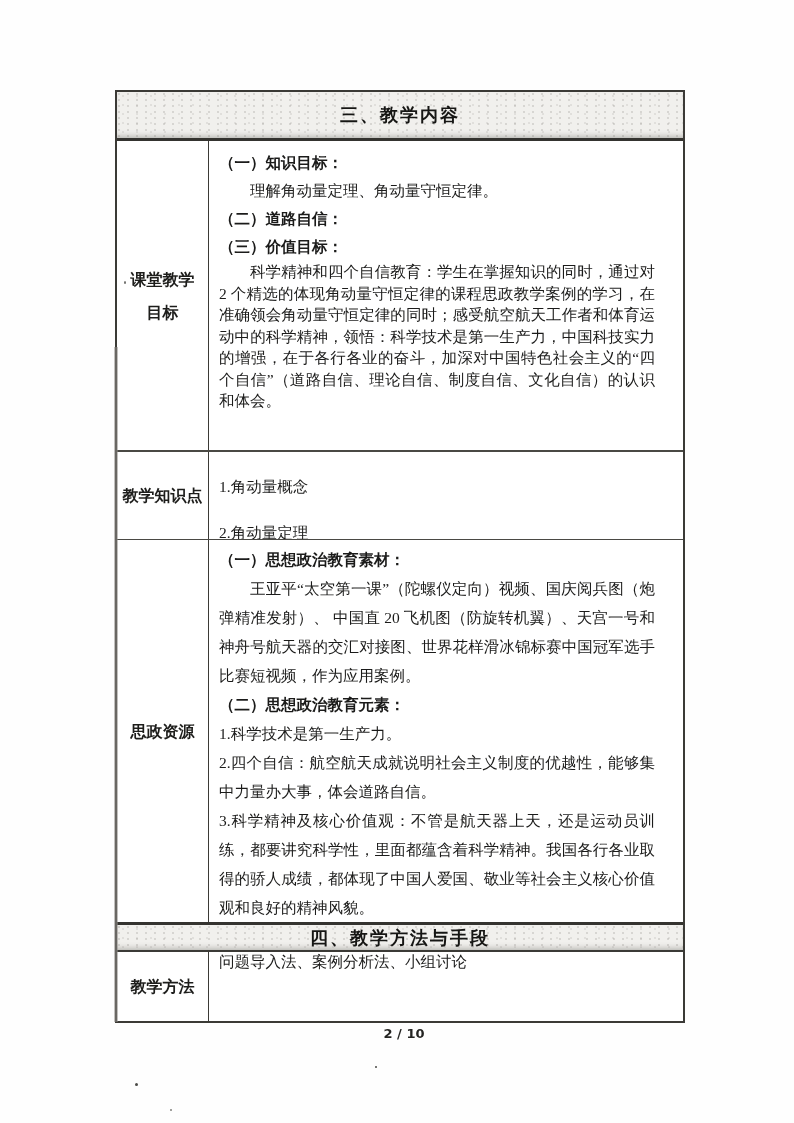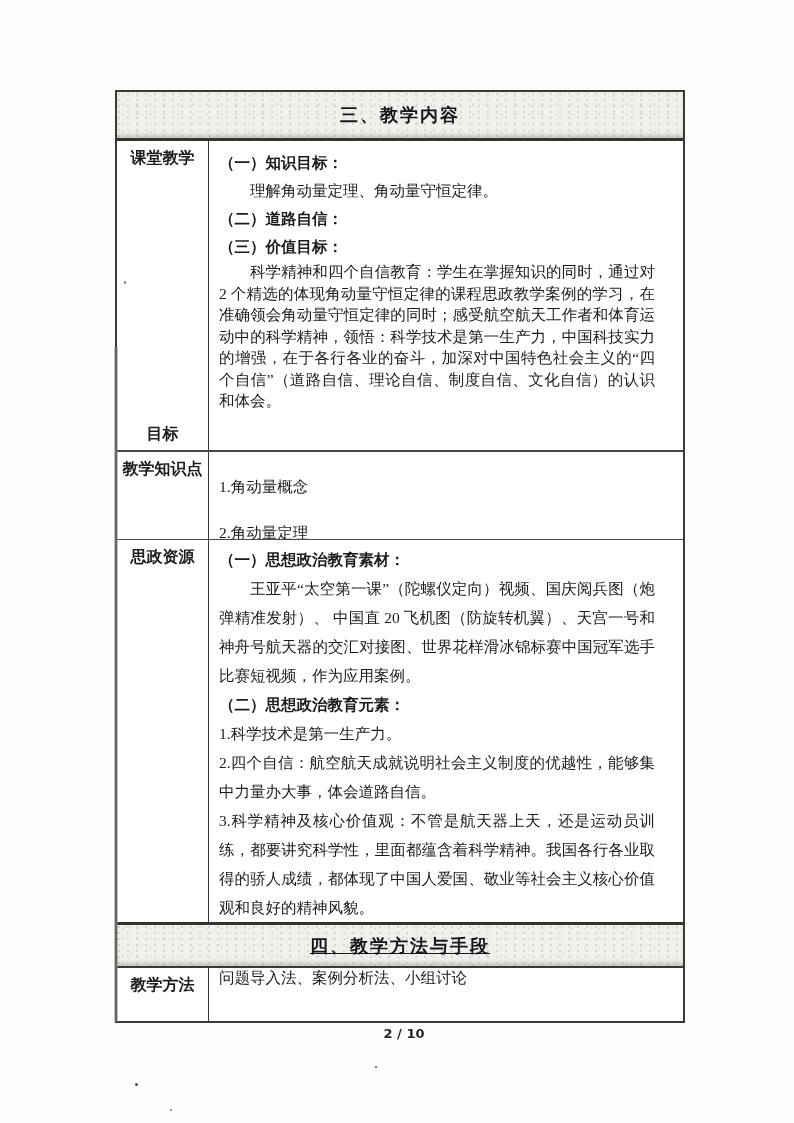--- a/index.html
+++ b/index.html
@@ -37,31 +37,31 @@
     letter-spacing:2px;
     color:#161614;
     background-color:#f1f0ed;
     background-image:
       radial-gradient(circle at 2px 2px, rgba(110,108,100,.20) 1px, transparent 1.5px),
       radial-gradient(circle at 6px 4px, rgba(140,138,128,.16) 1px, transparent 1.5px);
     background-size:9px 6px, 14px 9px;
     box-shadow: inset 0 -5px 6px -4px rgba(80,78,70,.45);
   }
   .hdr3 { height:49px; border-bottom:3px solid #34332f; }
-  .hdr4 { height:46px; border-top:3px solid #34332f; border-bottom:2px solid #3b3a36;text-decoration:underline; }
+  .hdr4 { height:30px; border-top:3px solid #34332f; border-bottom:2px solid #3b3a36; }
   .row { display:flex; }
   .r-goals     { height:309px; }
   .r-knowledge { height:89px;  border-top:2px solid #4a4944; }
   .r-szzy      { height:383px; border-top:1.5px solid #4a4944; }
   .r-methods   { flex:1; }
   .label-cell {
     width:92px; flex:0 0 92px;
     border-right:1.5px solid #3b3a36;
     display:flex; flex-direction:column;
-    align-items:center; justify-content:space-between;
+    align-items:center; justify-content:center;
     text-align:center;
     font-family:"Liberation Sans", sans-serif;
     font-weight:700;
     font-size:16px;
     color:#1d1d1b;
     line-height:33px;
   }
   .content-cell {
     flex:1;
     padding:8px 28px 0 10px;

